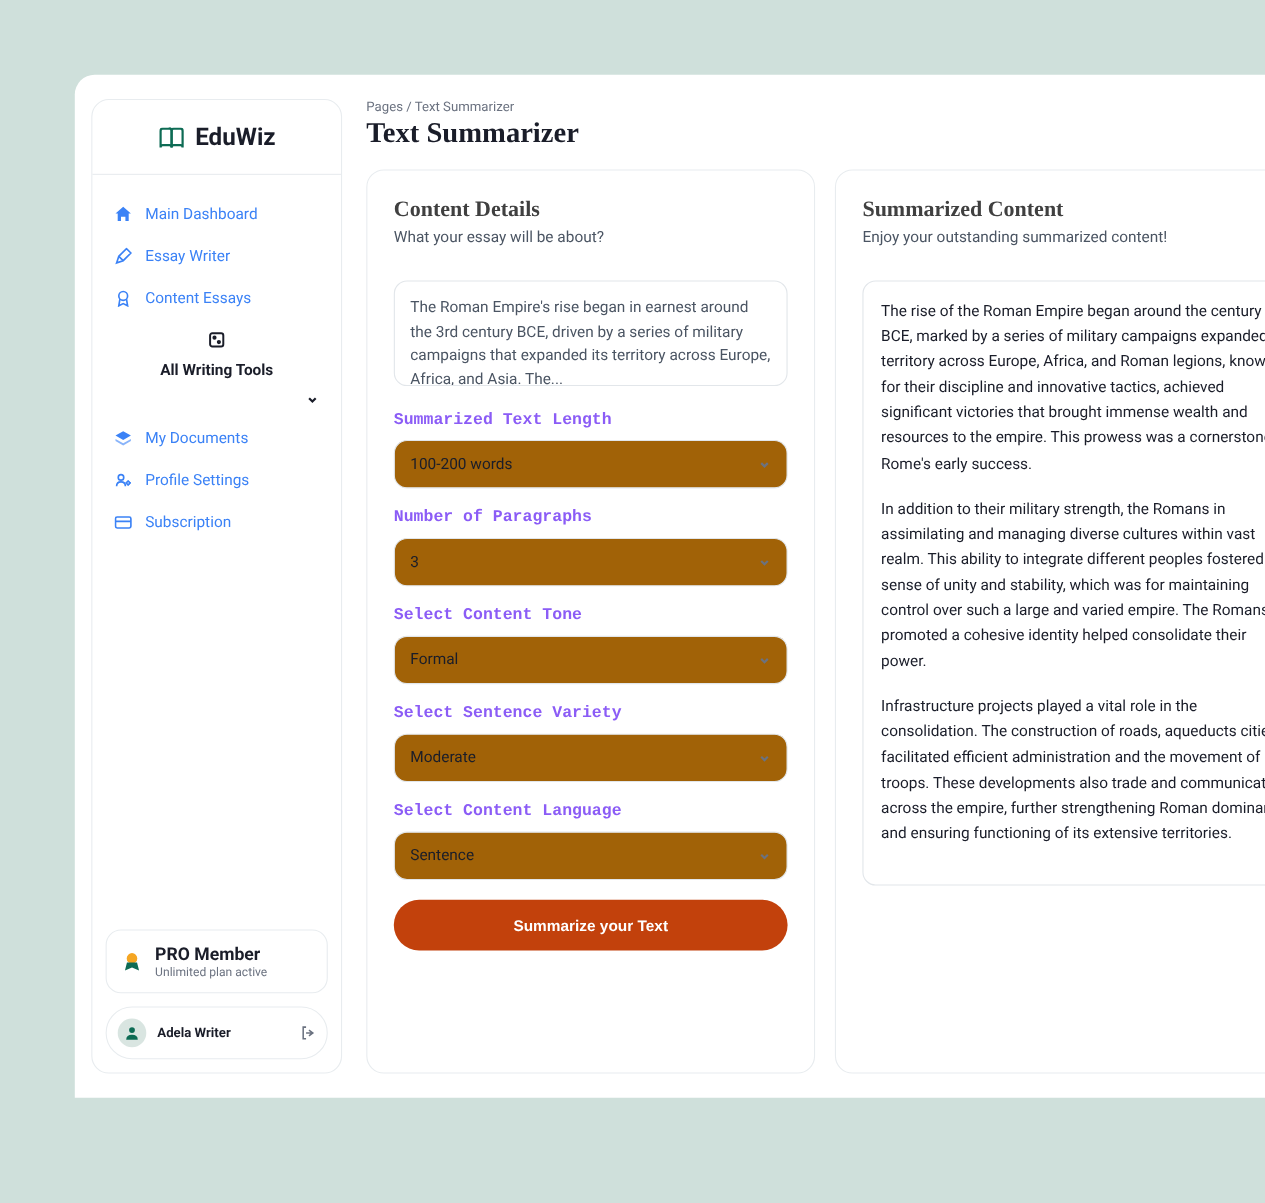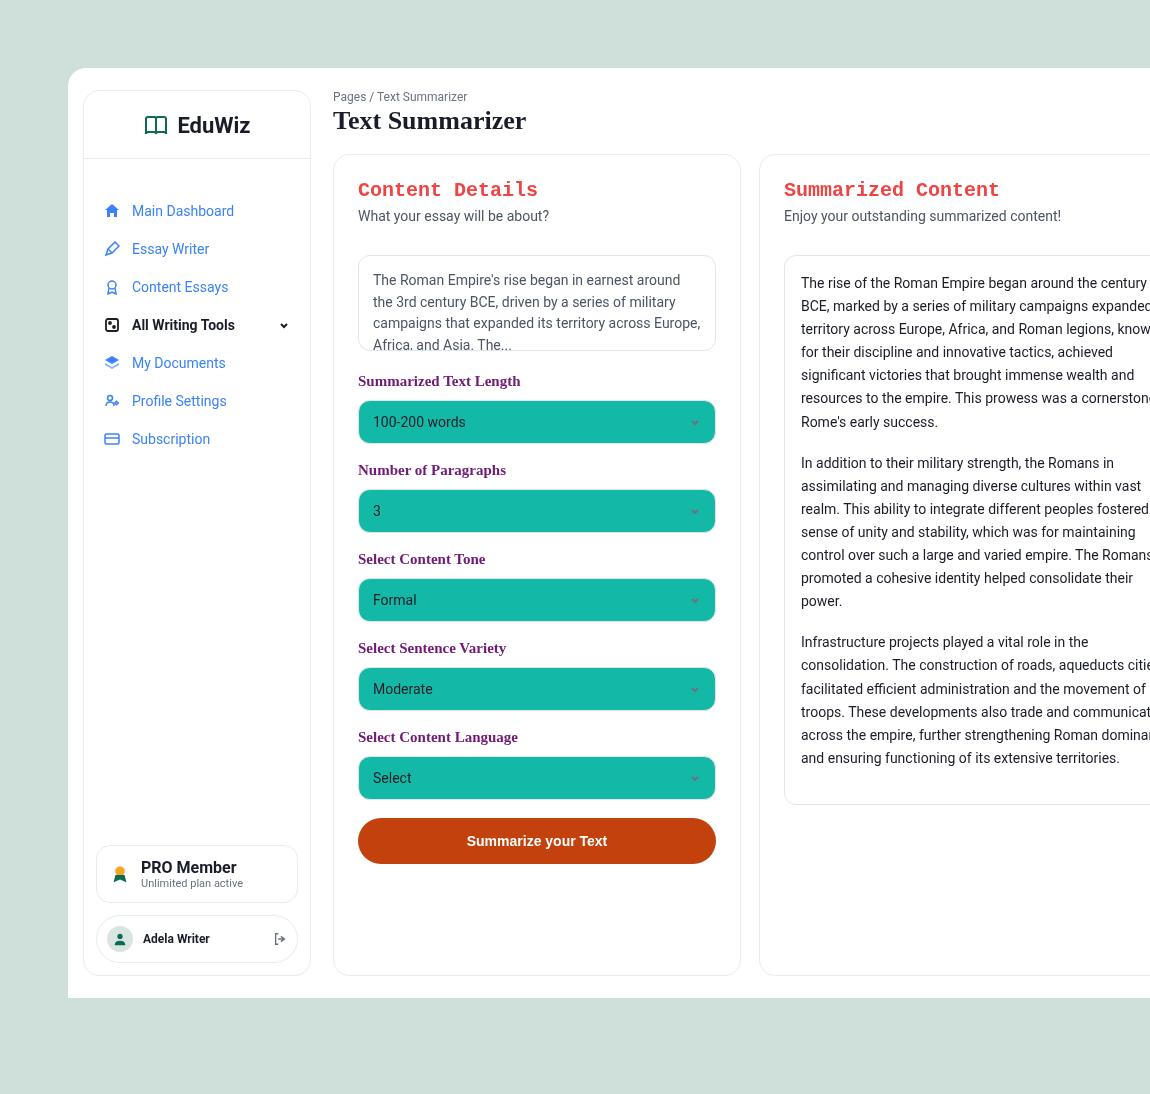--- a/index.html
+++ b/index.html
@@ -26,21 +26,20 @@
   height: 100%;
   border-right: 1px solid #e8ecef;
   padding: 22px 0 0 0;
   display: flex;
   flex-direction: column;
   margin: 22px 0 22px 15px;
   border: 1px solid #e8ecef;
   border-radius: 16px;
   height: calc(100% - 44px);
   width: 228px;
-  gap: 16px;
 }
 .logo-section {
   display: flex;
   align-items: center;
   justify-content: center;
   gap: 8px;
   padding: 0 0 20px 0;
   border-bottom: 1px solid #e8ecef;
   margin: 0 0 12px 0;
 }
@@ -52,21 +51,21 @@
   align-items: center;
   gap: 12px;
   padding: 10px 10px;
   border-radius: 10px;
   cursor: pointer;
   color: #3b82f6;
   font-size: 14px;
   font-weight: 400;
   margin-bottom: 2px;
 }
-.nav-item.active { color: #1a1d29; font-weight: 700; }
+.nav-item.active { color: #1a1d29; font-weight: 700; flex-direction: column; }
 .nav-icon { width: 16px; height: 16px; flex-shrink: 0; }
 .nav-chevron { margin-left: auto; width: 12px; height: 12px; }
 .sidebar-bottom { padding: 12px; }
 .pro-badge {
   display: flex;
   align-items: center;
   gap: 10px;
   padding: 12px 12px;
   border: 1px solid #e8ecef;
   border-radius: 14px;
@@ -97,50 +96,50 @@
 .page-title { font-family: Georgia, 'Times New Roman', serif; font-size: 26px; font-weight: 700; color: #1a1d29; margin-bottom: 18px; }
 .content-row { display: flex; gap: 18px; flex: 1; min-height: 0; }
 .panel {
   background: #fff;
   border: 1px solid #e8ecef;
   border-radius: 16px;
   padding: 24px 24px;
 }
 .panel-left { width: 408px; }
 .panel-right { width: 460px; flex-shrink: 0; }
-.panel-title { font-family: Liberation Mono, monospace; font-size: 20px; font-weight: 700; color: #ef4444; margin-bottom: 6px; }
+.panel-title { font-family: Liberation Serif, serif; font-size: 20px; font-weight: 700; color: #404040; margin-bottom: 6px; }
 .panel-sub { font-size: 14px; color: #4b5563; margin-bottom: 31px; }
 .textarea {
   width: 100%;
   height: 96px;
   border: 1px solid #e2e6ea;
   border-radius: 12px;
   padding: 14px 14px;
   font-size: 14px;
   color: #4b5563;
   resize: none;
   font-family: inherit;
   line-height: 1.55;
   margin-bottom: 18px;
   overflow: hidden;
 }
-.field-label { font-family: Liberation Serif, serif; font-size: 15px; font-weight: 700; color: #701a75; margin-bottom: 10px; }
+.field-label { font-family: Liberation Mono, monospace; font-size: 15px; font-weight: 700; color: #8b5cf6; margin-bottom: 10px; }
 .select {
   width: 100%;
   border: 1px solid #e2e6ea;
   border-radius: 12px;
   padding: 13px 14px;
   font-size: 14px;
   color: #1a1d29;
   display: flex;
   align-items: center;
   justify-content: space-between;
   cursor: pointer;
   margin-bottom: 18px;
-  background: #14b8a6;
+  background: #a16207;
 }
 .select-chevron { width: 12px; height: 12px; color: #6b7280; }
 .submit-btn {
   width: 100%;
   background: #c2410c;
   color: #fff;
   border: none;
   border-radius: 999px;
   padding: 15px;
   font-size: 14px;
@@ -284,21 +283,21 @@
         <div class="field-label">Select Sentence Variety</div>
         <div class="select">
           <span>Moderate</span>
           <svg class="select-chevron" viewBox="0 0 12 12" fill="none" stroke="currentColor" stroke-width="2">
               <path d="M3 5 L6 8 L9 5"></path>
             </svg>
         </div>
 
         <div class="field-label">Select Content Language</div>
         <div class="select">
-          <span>Select</span>
+          <span>Sentence</span>
           <svg class="select-chevron" viewBox="0 0 12 12" fill="none" stroke="currentColor" stroke-width="2">
               <path d="M3 5 L6 8 L9 5"></path>
             </svg>
         </div>
 
         <button class="submit-btn">Summarize your Text</button>
       </div>
 
       <div class="panel panel-right">
         <div class="panel-title">Summarized Content</div>

